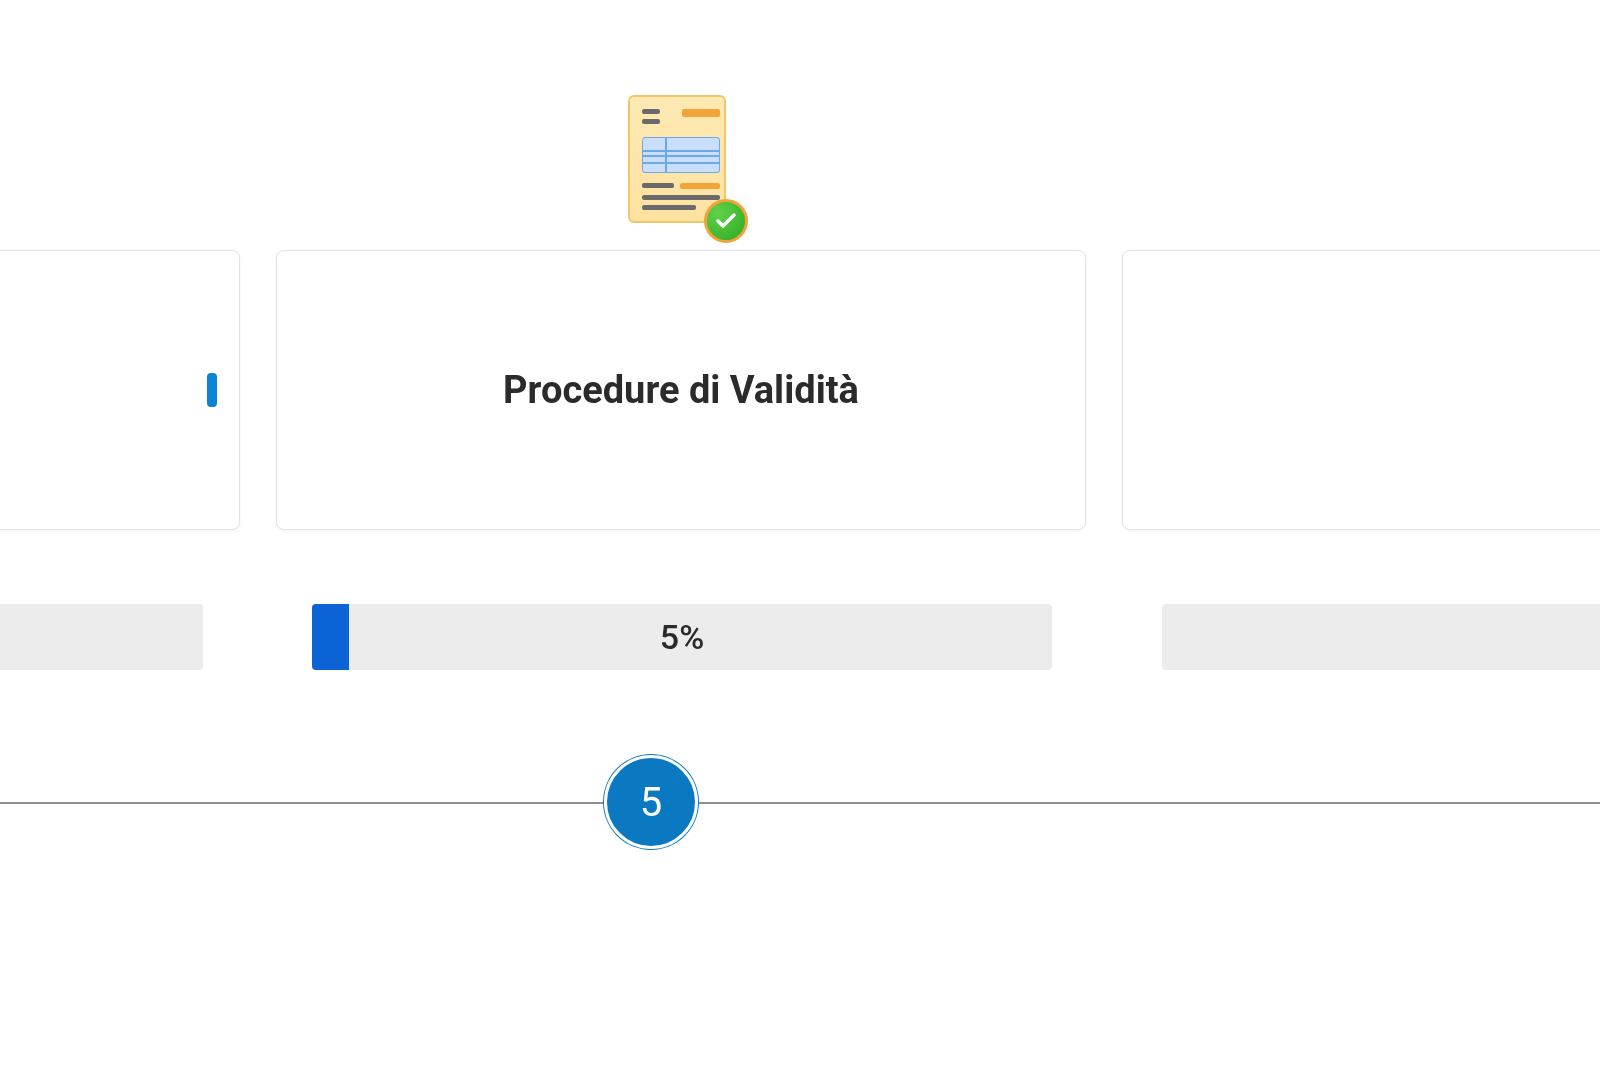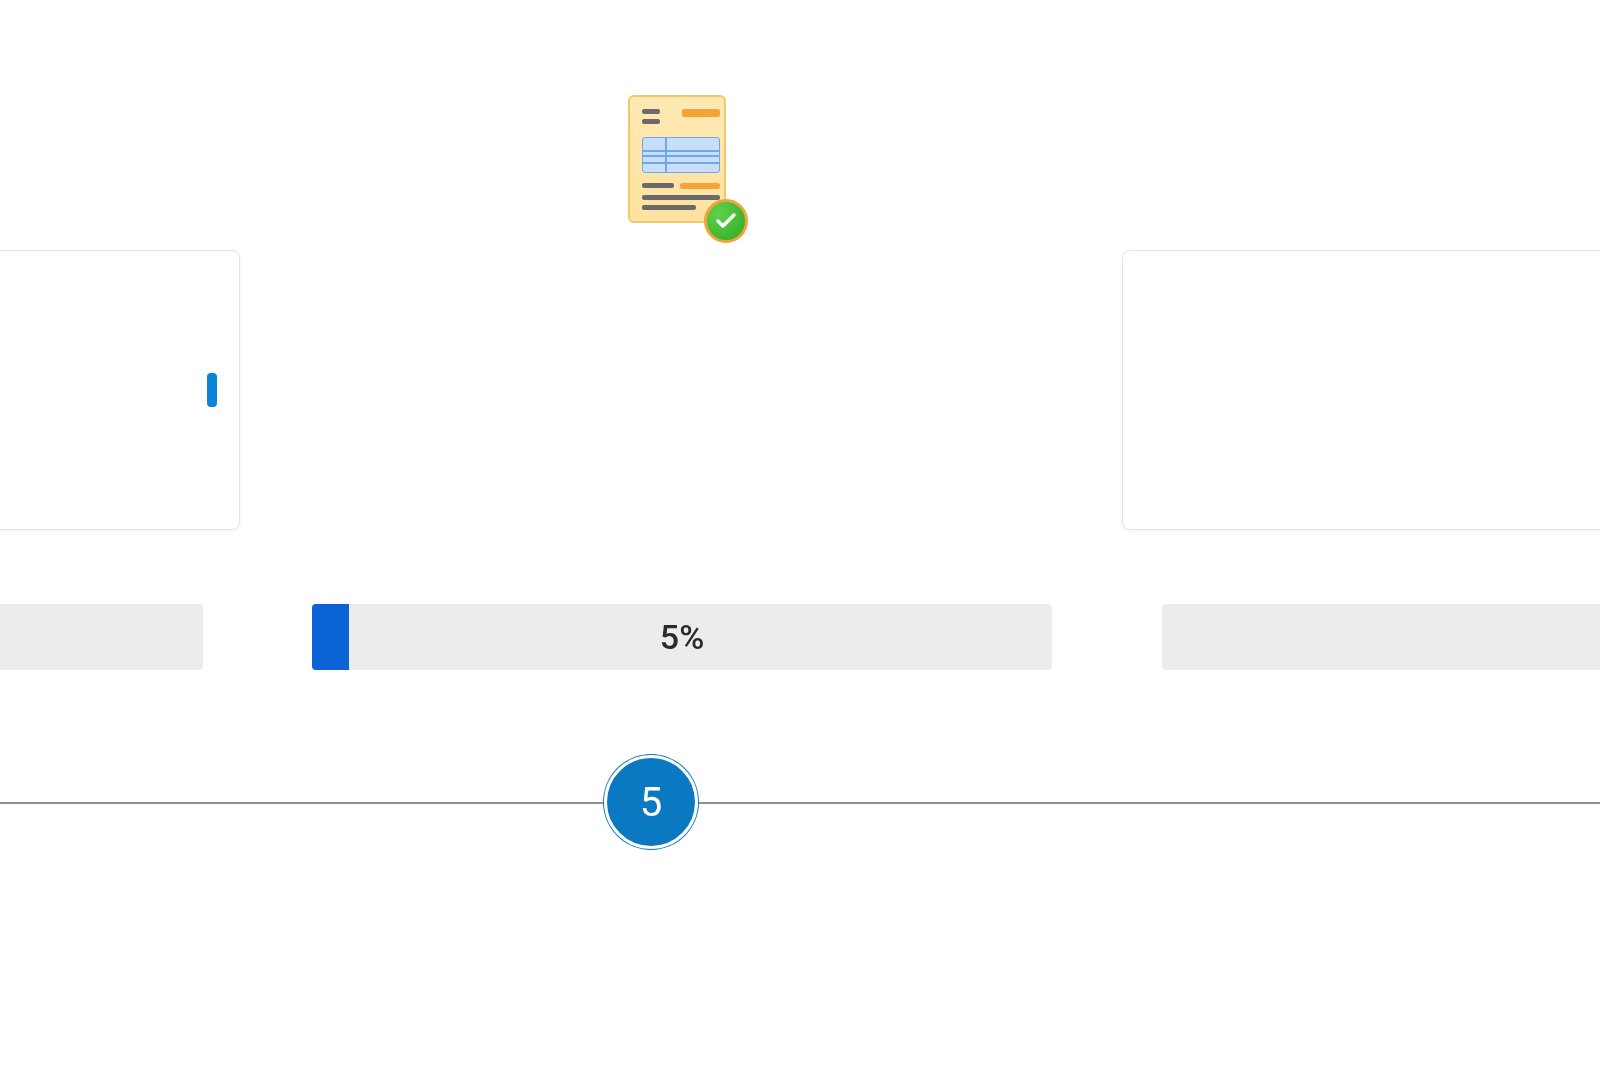--- a/index.html
+++ b/index.html
@@ -212,20 +212,23 @@
     <svg viewBox="0 0 24 24">
         <path d="M4 12 l5 5 l11 -11" stroke="#ffffff" stroke-width="3.5" fill="none" stroke-linecap="round" stroke-linejoin="round"></path>
       </svg>
   </div>
 </div>
 
 <div class="cards-row">
   <div class="card left">
     <div class="partial-text"></div>
   </div>
+  <div class="card center">
+    <div class="card-title">Procedure di Validità</div>
+  </div>
   <div class="card right"></div>
 </div>
 
 <div class="progress-row">
   <div class="progress left"></div>
   <div class="progress center">
     <div class="progress-fill" style="width:5%"></div>
     <div class="progress-label">5%</div>
   </div>
   <div class="progress right"></div>

